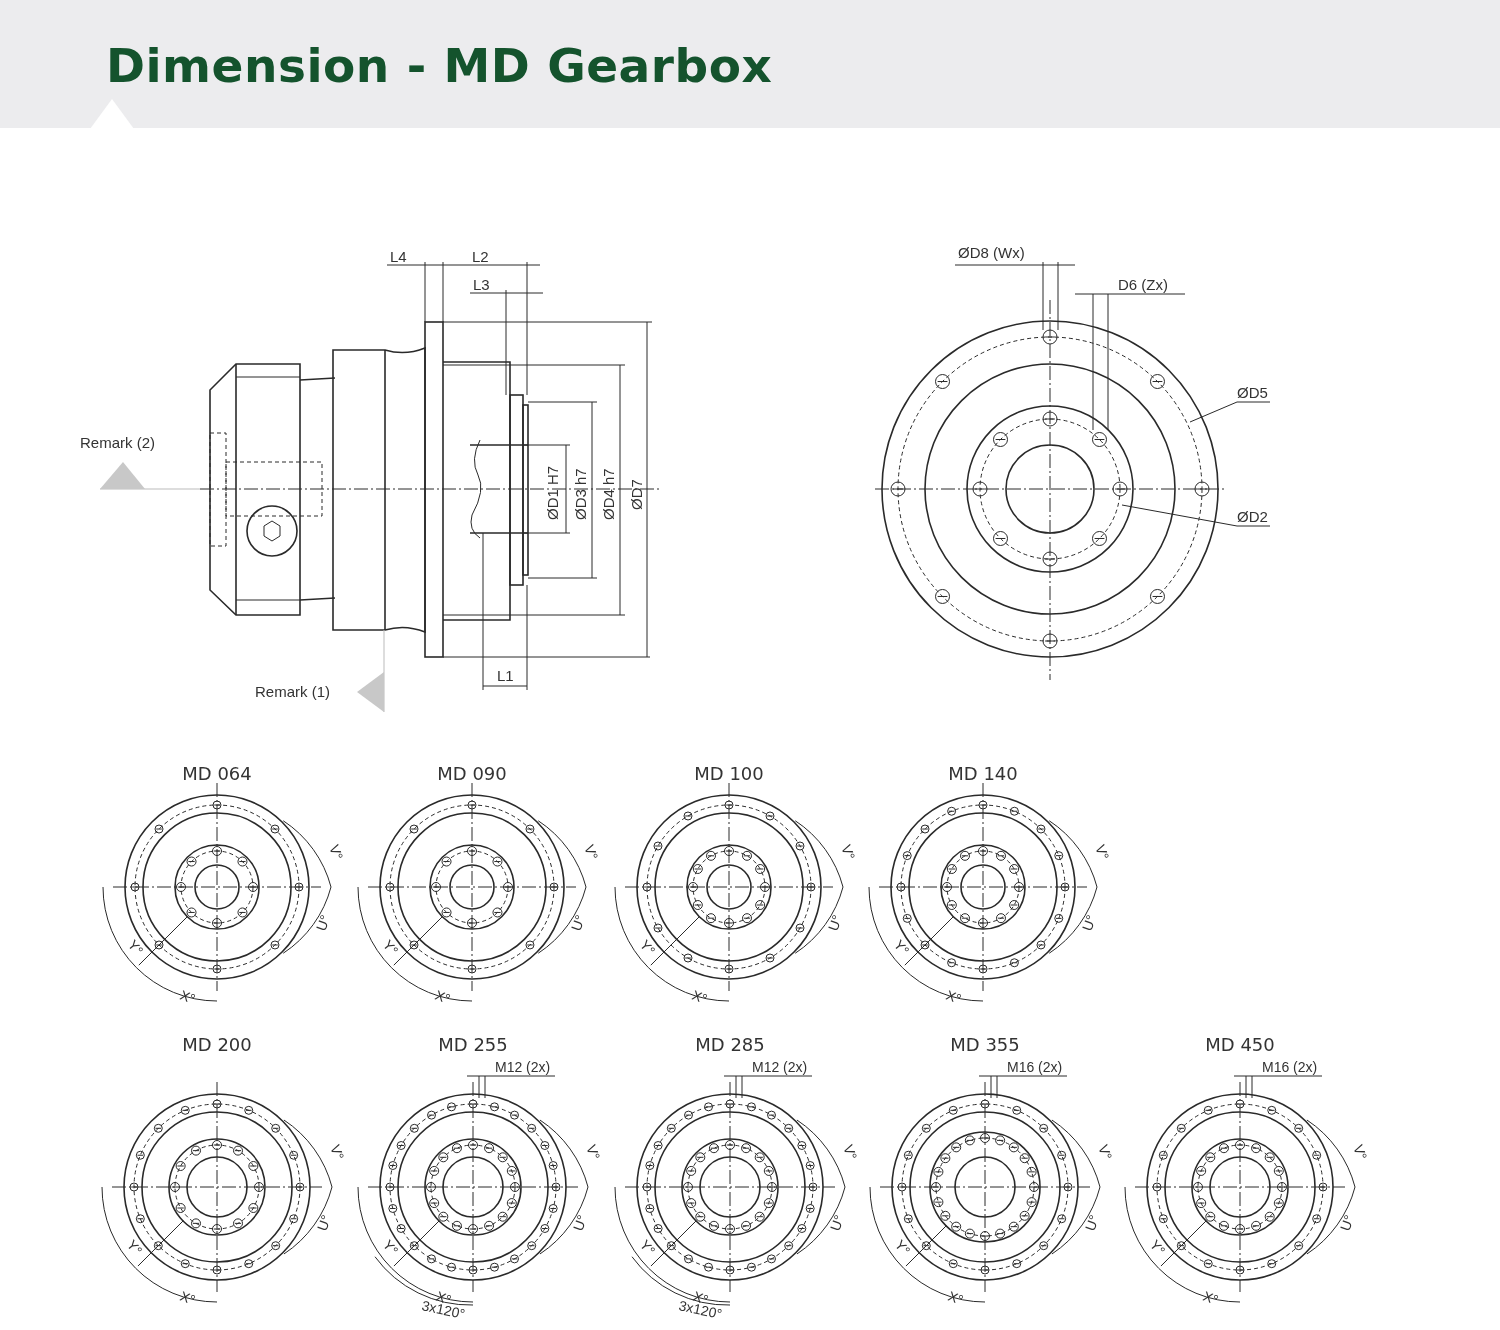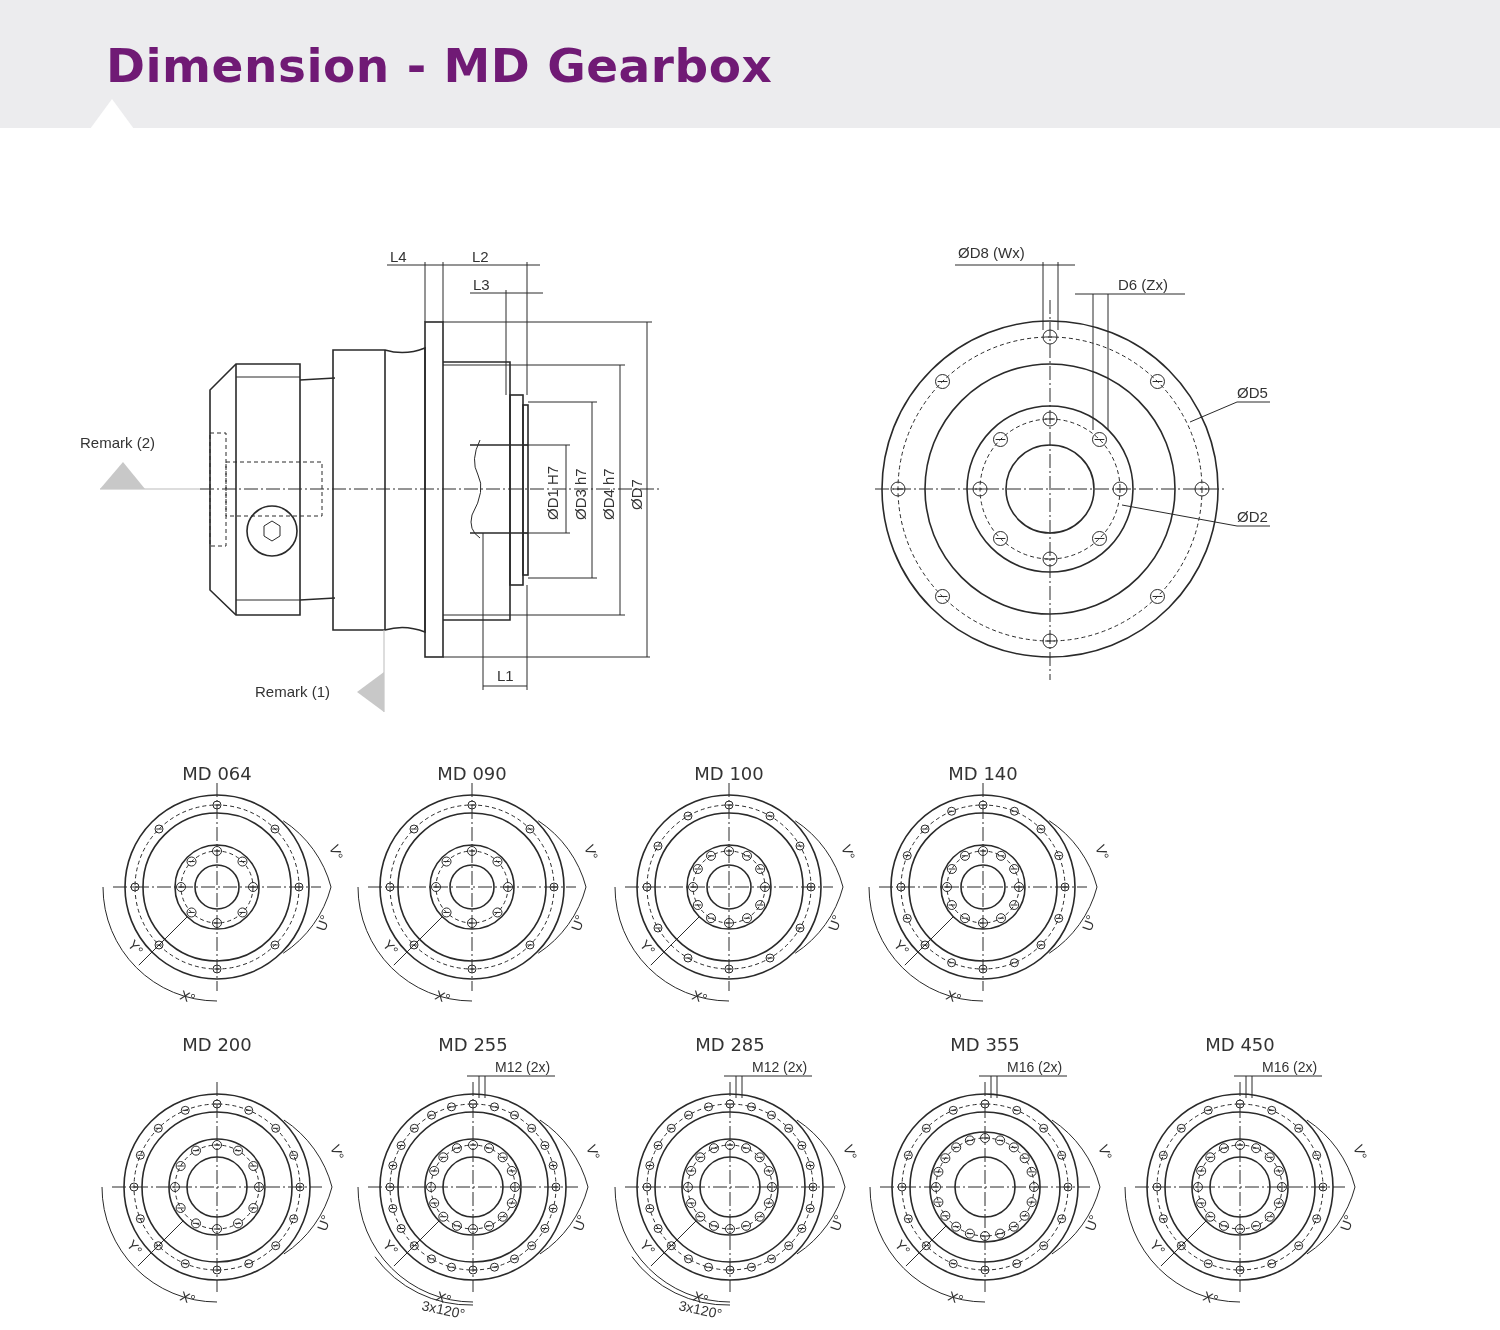--- a/index.html
+++ b/index.html
@@ -1,18 +1,18 @@
 <!DOCTYPE html>
 <html><head>
 <meta charset="utf-8">
 <style>
   html, body { margin:0; padding:0; background:#ffffff; }
   body { width:1500px; height:1330px; position:relative; overflow:hidden; font-family:"Liberation Sans", sans-serif; }
   .header { position:absolute; left:0; top:0; width:1500px; height:128px; background:#ececee; }
-  .title { position:absolute; left:106px; top:38px; font-family:"DejaVu Sans", sans-serif; font-weight:bold; font-size:47px; color:#701a75; letter-spacing:0.5px; white-space:nowrap; }
+  .title { position:absolute; left:106px; top:38px; font-family:"DejaVu Sans", sans-serif; font-weight:bold; font-size:47px; color:#14532d; letter-spacing:0.5px; white-space:nowrap; }
   .notch { position:absolute; left:90px; top:99px; width:0; height:0; border-left:22px solid transparent; border-right:22px solid transparent; border-bottom:30px solid #ffffff; }
   svg { position:absolute; left:0; top:0; }
   .ln { stroke:#2a2a2a; stroke-width:1.6; fill:none; }
   .thin { stroke:#2a2a2a; stroke-width:1; fill:none; }
   .dash { stroke:#2a2a2a; stroke-width:1; fill:none; stroke-dasharray:4 3; }
   .center { stroke:#2a2a2a; stroke-width:1; fill:none; stroke-dasharray:14 3 2 3; }
   .lbl { font-family:"Liberation Sans", sans-serif; font-size:15px; fill:#333; }
   .mdl { font-family:"DejaVu Sans", sans-serif; font-size:18px; fill:#333; }
   .small { font-family:"Liberation Sans", sans-serif; font-size:14px; fill:#333; }
   .gray { fill:#c8c8c8; stroke:none; }

